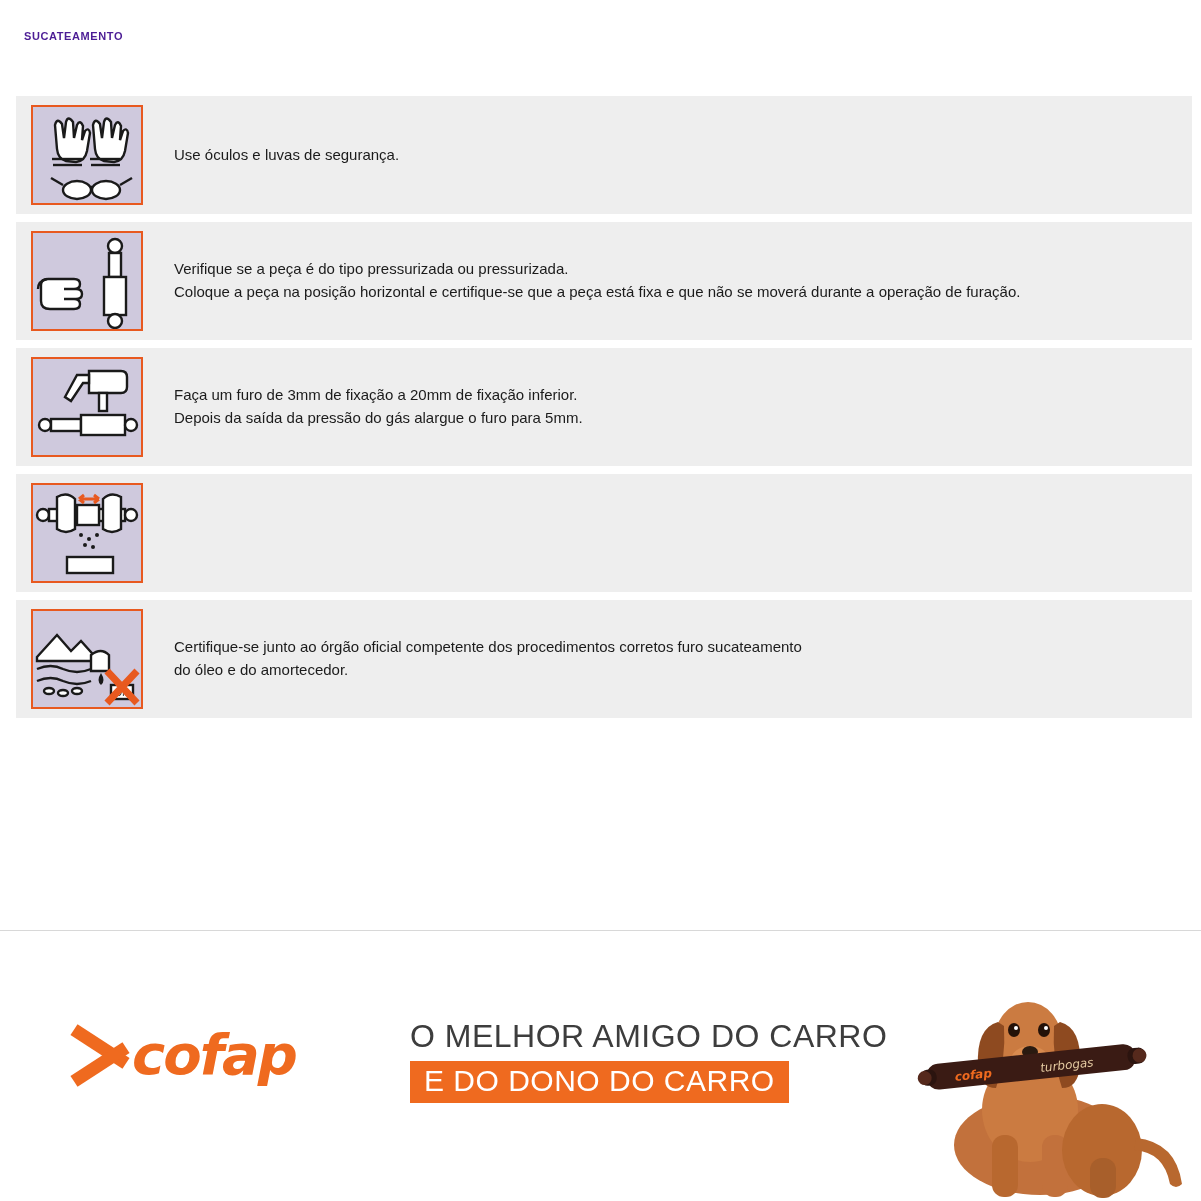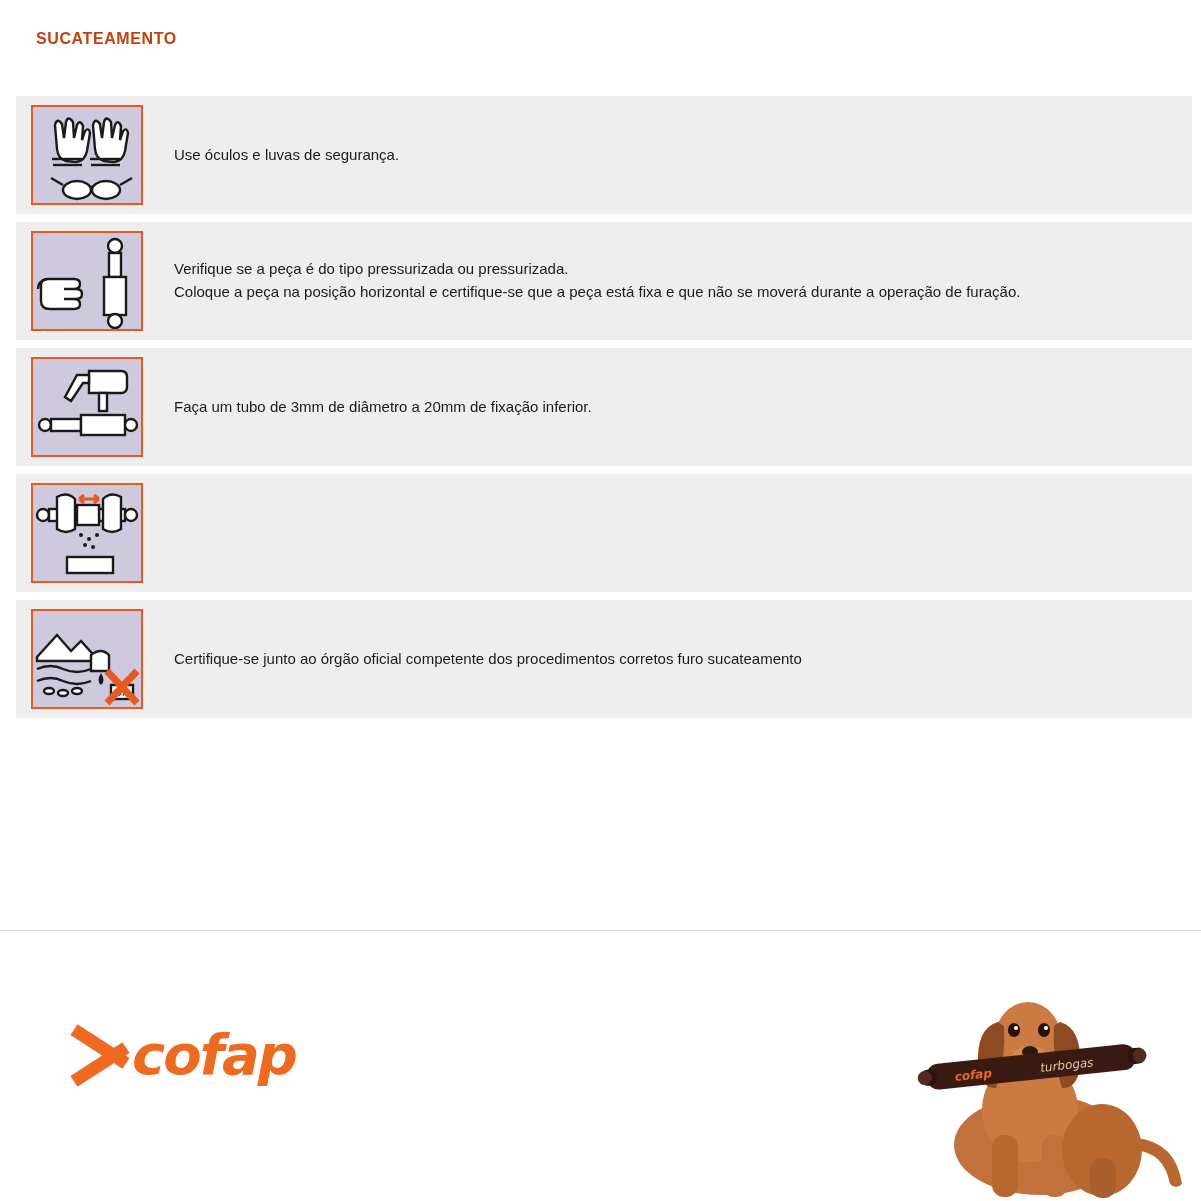--- a/index.html
+++ b/index.html
@@ -22,26 +22,26 @@
   .doc-body {
     position: relative;
     width: 1201px;
     height: 930px;
     background: #ffffff;
     padding: 0;
     box-sizing: border-box;
   }
   .title {
     position: absolute;
-    left: 36px;
+    left: 24px;
     top: 30px;
-    font-size: 16px;
+    font-size: 11px;
     font-weight: bold;
     letter-spacing: 0.6px;
-    color: #c2410c;
+    color: #4c1d95;
   }
   .rows {
     position: absolute;
     left: 16px;
     top: 96px;
     width: 1176px;
   }
   .row {
     position: relative;
     display: flex;
@@ -239,21 +239,22 @@
 
               <path class="wh" d="M56 12 l32 0 q6 0 6 6 l0 10 q0 6 -6 6 l-32 0z"></path>
               <path class="wh" d="M56 16 l-12 0 -12 22 6 4 12 -18 6 0z"></path>
               <path class="dk" d="M70 34 l0 18"></path>
               <rect class="wh" x="66" y="34" width="8" height="18"></rect>
             </svg>
           </div>
         </div>
         <div class="text-cell">
           <p>
-            <span class="line">Faça um tubo de 3mm de diâmetro a 20mm de fixação inferior.</span>
+            <span class="line">Faça um furo de 3mm de fixação a 20mm de fixação inferior.</span>
+            <span class="line">Depois da saída da pressão do gás alargue o furo para 5mm.</span>
           </p>
         </div>
       </div>
 
       <div class="row">
         <div class="icon-cell">
           <div class="icon-box">
             <svg viewBox="0 0 112 100" width="112" height="100">
               <circle class="wh" cx="10" cy="30" r="6"></circle>
               <rect class="wh" x="16" y="24" width="26" height="12"></rect>
@@ -294,39 +295,44 @@
               <rect class="wh" x="78" y="74" width="22" height="14"></rect>
               <text x="82" y="85" font-family="DejaVu Sans, sans-serif" font-size="9" fill="#1a1a1a">OIL</text>
 
               <path stroke="#e8591f" stroke-width="7" fill="none" d="M74 60 l30 32 M104 60 l-30 32"></path>
             </svg>
           </div>
         </div>
         <div class="text-cell">
           <p>
             <span class="line">Certifique-se junto ao órgão oficial competente dos procedimentos corretos furo sucateamento</span>
+            <span class="line">do óleo e do amortecedor.</span>
           </p>
         </div>
       </div>
 
     </div>
   </div>
 
   <div class="footer">
 
     <div class="logo-wrap">
       <div class="logo-mark">
         <div class="bar b1"></div>
         <div class="bar b2"></div>
       </div>
       <div class="logo-word">cofap</div>
     </div>
 
   </div>
 
+  <div class="slogan">
+    <div class="slogan-1">O MELHOR AMIGO DO CARRO</div>
+    <div class="slogan-2">E DO DONO DO CARRO</div>
+  </div>
 
   <div class="dog-area">
     <svg viewBox="0 0 321 271" width="321" height="271">
 
       <ellipse cx="160" cy="215" rx="86" ry="50" fill="#c2713c"></ellipse>
 
       <ellipse cx="150" cy="180" rx="48" ry="52" fill="#cb7b41"></ellipse>
 
       <rect x="112" y="205" width="26" height="62" rx="12" fill="#b8682f"></rect>
       <rect x="162" y="205" width="26" height="62" rx="12" fill="#c2713c"></rect>

